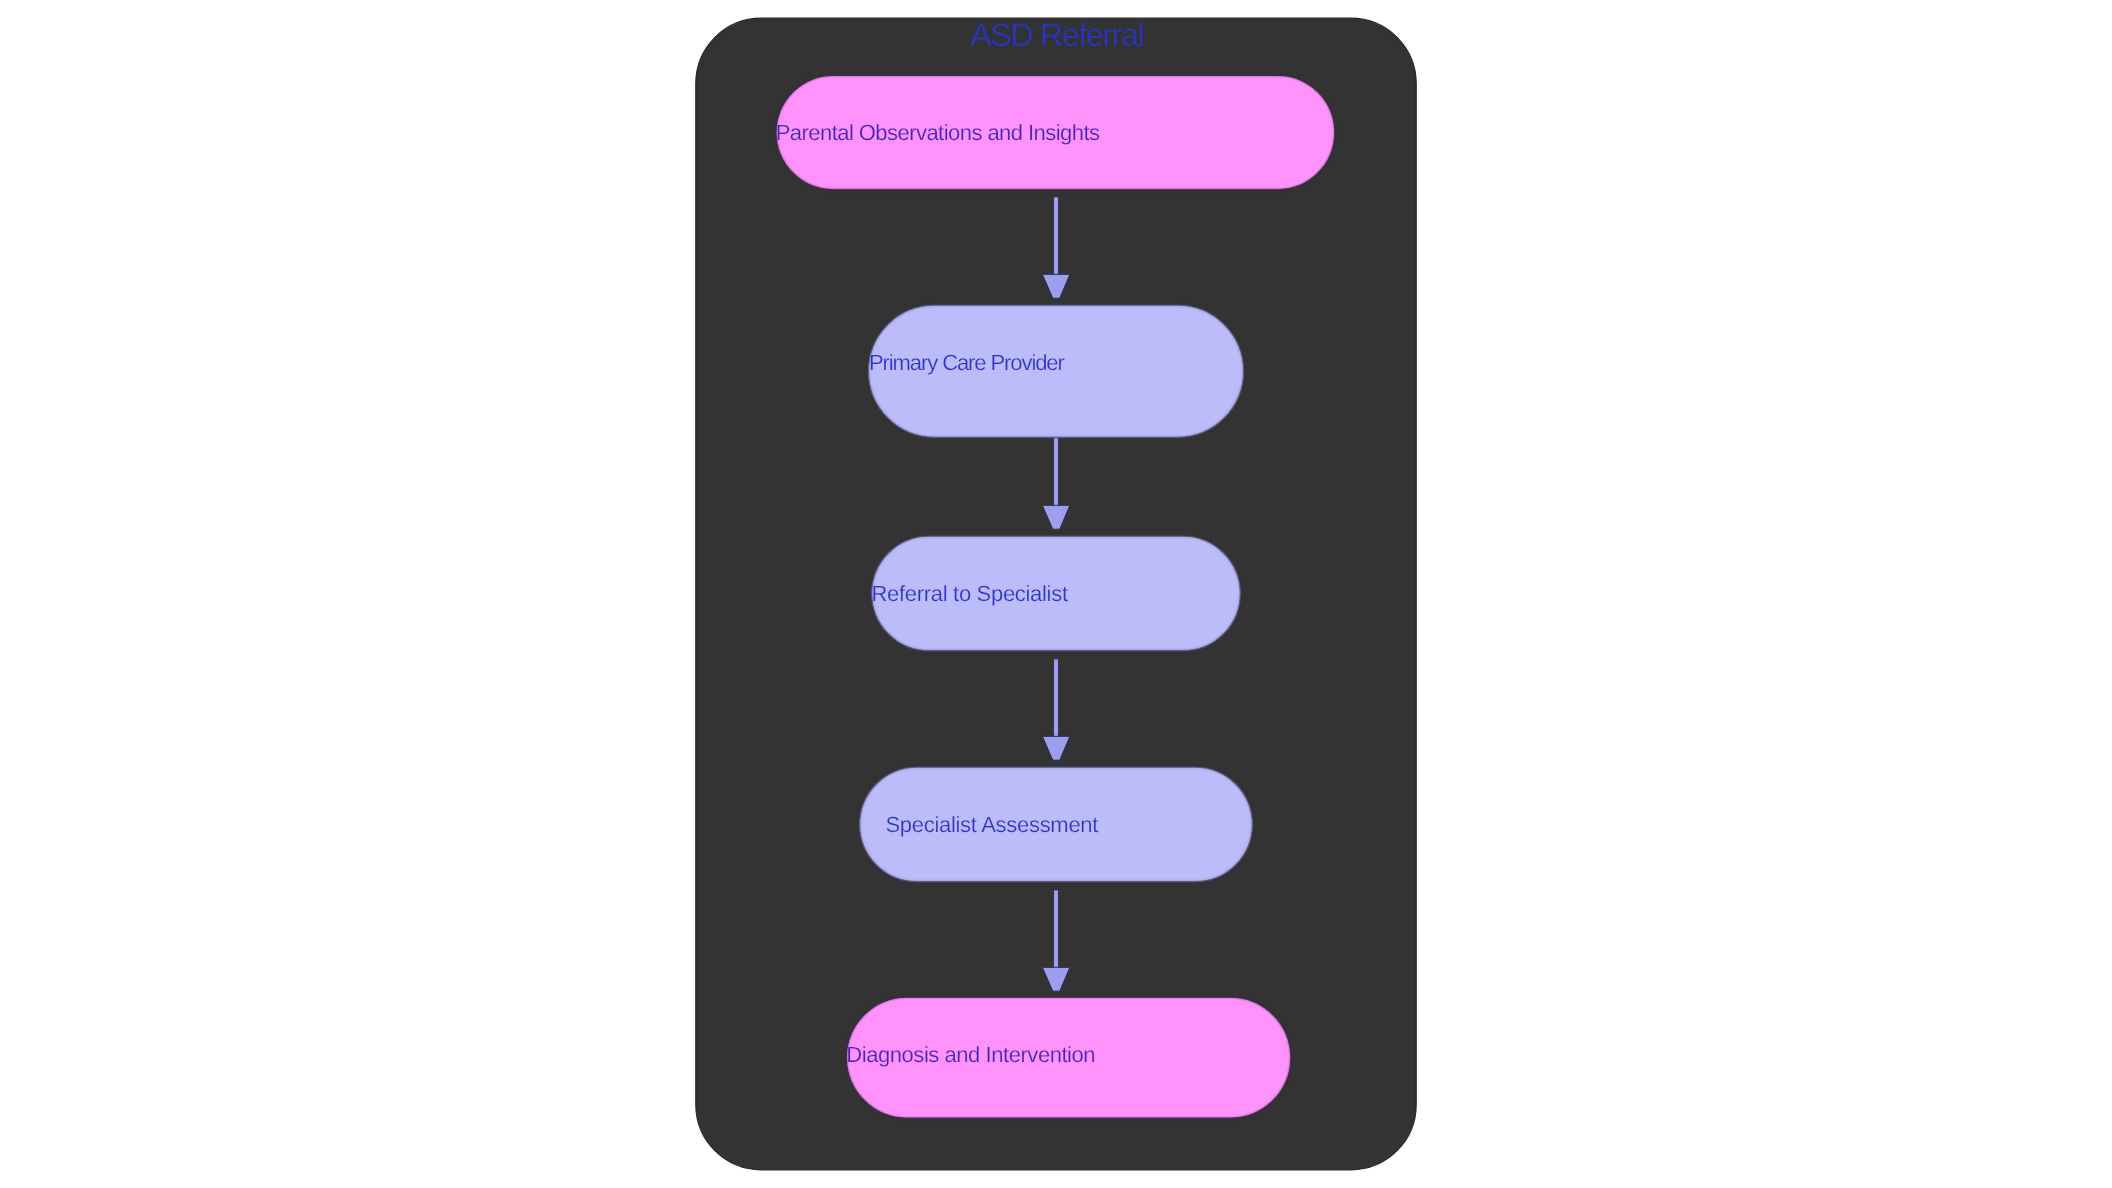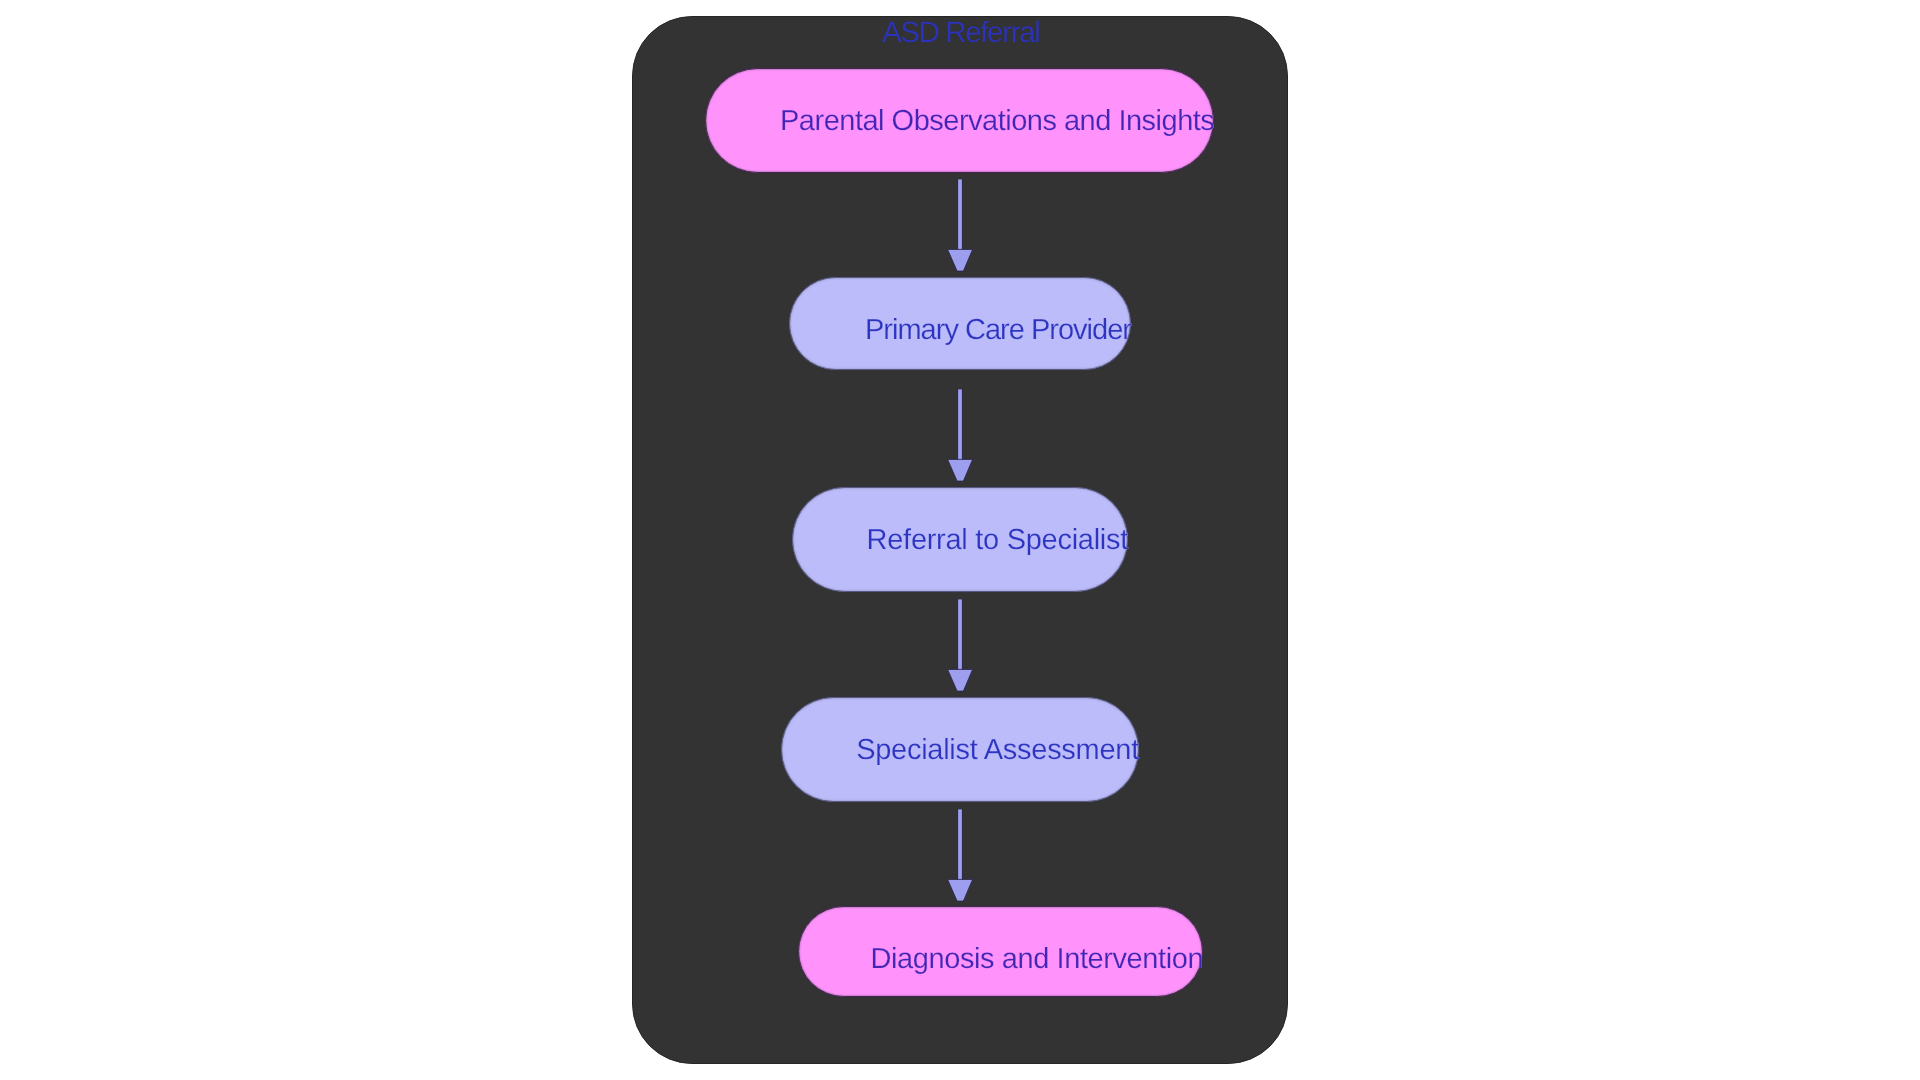--- a/index.html
+++ b/index.html
@@ -18,22 +18,22 @@
   
   #title{position:absolute;left:632px;top:18.3px;width:656px;text-align:center;
          transform:translateZ(0);
          font-size:29.4px;line-height:30px;letter-spacing:-1.3px;text-indent:1.3px;
          color:#2b33bd;-webkit-text-stroke:0.22px #333333;}
 
   
   .node{position:absolute;box-sizing:border-box;}
   .node .shape{position:absolute;left:0;top:0;right:0;bottom:0;
                box-sizing:border-box;border-radius:999px;}
-  .node .lbl{position:absolute;left:0;right:0;top:38.4px;text-align:right;
-             white-space:nowrap;font-size:29px;line-height:30px;
+  .node .lbl{position:absolute;left:0;right:0;top:38.4px;text-align:left;
+             white-space:nowrap;font-size:20px;line-height:30px;
              transform:translateZ(0);}
 
   .pink .shape{background:#ff92fb;border:1.2px solid #3f2a4a;
                box-shadow:0 0 1.1px 0.15px #41294a, inset 0 0 1.6px 0.35px #7e5d88;}
   .pink .lbl{color:#4126b4;-webkit-text-stroke:0.22px #ff92fb;}
 
   .lav .shape{background:#bcbcfa;border:1.45px solid #5a5b84;
               box-shadow:0 0 1.3px 0.1px #3c3d55, inset 0 0 2.0px 0.5px #9a9aca;}
   .lav .lbl{color:#2c34c0;-webkit-text-stroke:0.22px #bcbcfa;}
 
@@ -69,33 +69,33 @@
       <path d="M960,809.4 L960,880" stroke="#9e9eee" stroke-width="3.8" fill="none" stroke-linecap="butt"></path>
       <path d="M947.6,879.4 L972.6,879.4 L963.4,901.1 L957.1,901.1 Z" fill="#9e9eee" stroke="#2a2a4e" stroke-width="0.9" stroke-linejoin="miter"></path>
     </g>
   </svg>
 
   <div class="node pink" style="left:704.7px;top:68px;width:509.7px;height:105px;">
     <div class="shape"></div>
     <span class="lbl" style="letter-spacing:-0.5px;text-indent:0.5px;">Parental Observations and Insights</span>
   </div>
 
-  <div class="node lav" style="left:789px;top:277px;width:342px;height:93px;">
+  <div class="node lav" style="left:789px;top:277px;width:342px;height:121px;">
     <div class="shape"></div>
     <span class="lbl" style="letter-spacing:-0.99px;text-indent:0.99px;">Primary Care Provider</span>
   </div>
 
   <div class="node lav" style="left:792px;top:487px;width:336px;height:105px;">
     <div class="shape"></div>
     <span class="lbl" style="letter-spacing:-0.28px;text-indent:0.28px;">Referral to Specialist</span>
   </div>
 
   <div class="node lav" style="left:780.7px;top:697px;width:358.3px;height:105px;">
     <div class="shape"></div>
     <span class="lbl" style="letter-spacing:-0.27px;text-indent:0.27px;padding-left:24px;">Specialist Assessment</span>
   </div>
 
-  <div class="node pink" style="left:798px;top:906px;width:405.2px;height:91px;">
+  <div class="node pink" style="left:769px;top:906px;width:405.2px;height:111px;">
     <div class="shape"></div>
     <span class="lbl" style="letter-spacing:-0.41px;text-indent:0.41px;">Diagnosis and Intervention</span>
   </div>
 
 </div>
 
 </body></html>

